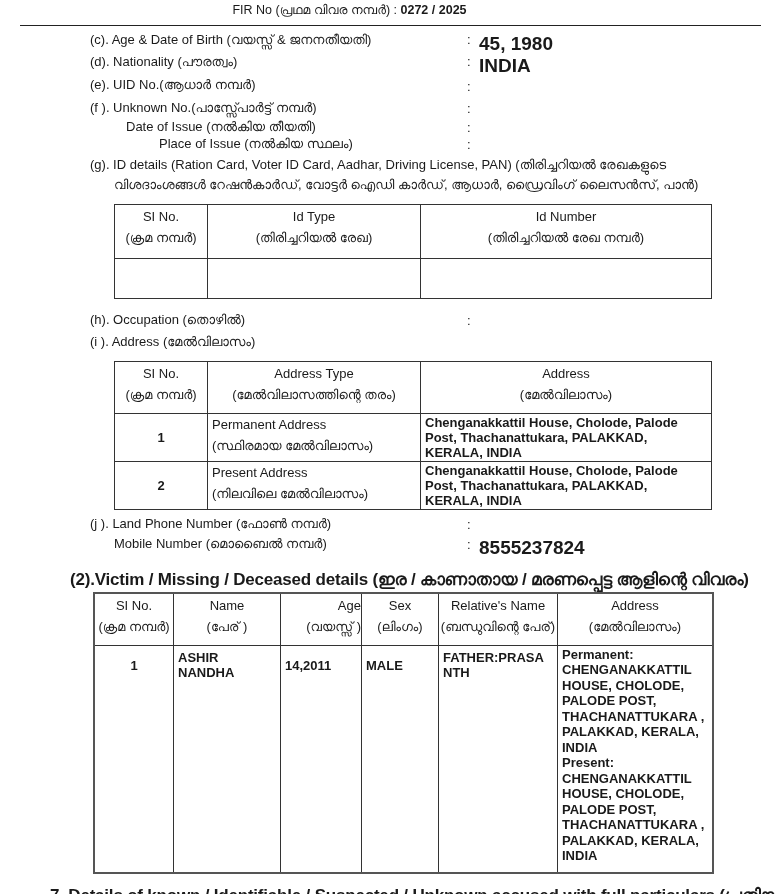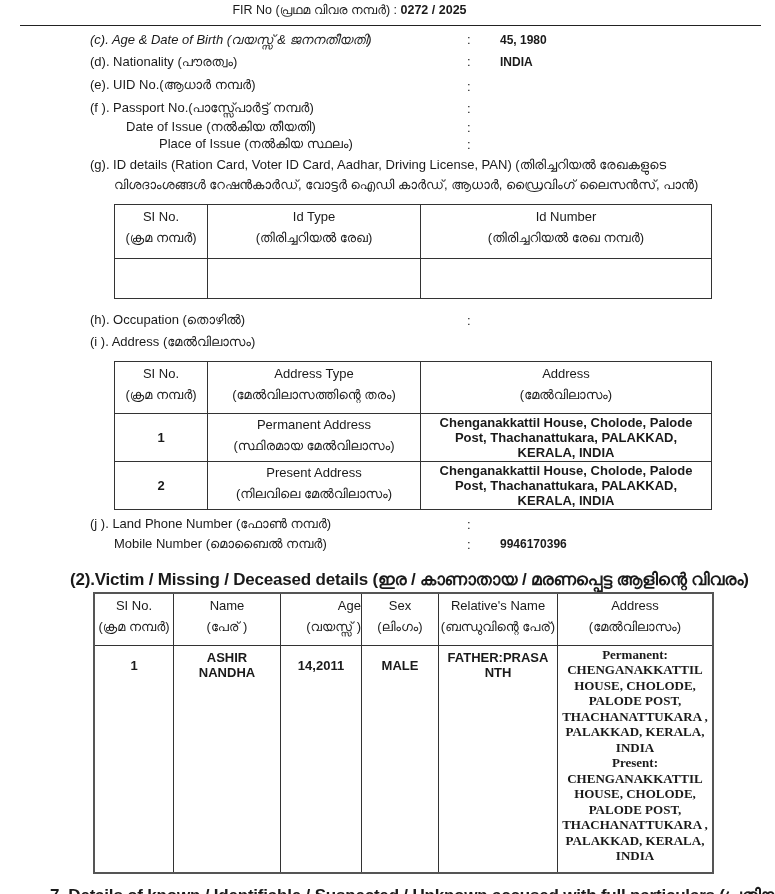--- a/index.html
+++ b/index.html
@@ -7,51 +7,51 @@
     width: 775px; height: 894px; overflow: hidden; position: relative;
     font-family: "Liberation Sans", "DejaVu Sans", sans-serif;
     color: #1a1a1a; font-size: 13px;
   }
   .abs { position: absolute; white-space: nowrap; }
   .hdr { left: 0; width: 699px; top: 3px; text-align: center; font-size: 12.5px; }
   .hdr b { font-weight: bold; }
   .rule { position: absolute; left: 20px; width: 741px; top: 25px; height: 0; border-top: 1.5px solid #222; }
   .field { font-size: 13px; }
   .colon { font-size: 13px; }
-  .val { font-weight: bold; font-size: 12px; margin-left: 21px; }
+  .val { font-weight: bold; font-size: 19px; }
   table { border-collapse: collapse; position: absolute; }
   td, th { border: 1px solid #333; font-weight: normal; vertical-align: top; padding: 0; }
   th { text-align: center; font-size: 13px; line-height: 21px; padding-top: 1px; }
-  .cell { padding: 1px 4px; text-align: center; }
+  .cell { padding: 1px 4px; }
   .b { font-weight: bold; }
   .center { text-align: center; }
   .sec2 { font-weight: bold; font-size: 17px; letter-spacing: -0.2px; }
   .tbl-outer { border: 2px solid #555; }
 </style>
 </head>
 <body>
 
 <div class="abs hdr">
   <span>FIR No (പ്രഥമ വിവര നമ്പർ) :</span>
   <b>0272 / 2025</b>
 </div>
 <div class="rule"></div>
 
-<div class="abs field" style="left:90px; top:32px;font-style:italic;">(c). Age &amp; Date of Birth (വയസ്സ് &amp; ജനനതീയതി)</div>
+<div class="abs field" style="left:90px; top:32px;">(c). Age &amp; Date of Birth (വയസ്സ് &amp; ജനനതീയതി)</div>
 <div class="abs colon" style="left:467px; top:32px;">:</div>
 <div class="abs val" style="left:479px; top:33px;">45, 1980</div>
 
 <div class="abs field" style="left:90px; top:54px;">(d). Nationality (പൗരത്വം)</div>
 <div class="abs colon" style="left:467px; top:54px;">:</div>
 <div class="abs val" style="left:479px; top:55px;">INDIA</div>
 
 <div class="abs field" style="left:90px; top:77px;">(e). UID No.(ആധാർ നമ്പർ)</div>
 <div class="abs colon" style="left:467px; top:79px;">:</div>
 
-<div class="abs field" style="left:90px; top:100px;">(f ). Passport No.(പാസ്സ്പോർട്ട് നമ്പർ)</div>
+<div class="abs field" style="left:90px; top:100px;">(f ). Unknown No.(പാസ്സ്പോർട്ട് നമ്പർ)</div>
 <div class="abs colon" style="left:467px; top:101px;">:</div>
 
 <div class="abs field" style="left:126px; top:119px;">Date of Issue (നൽകിയ തീയതി)</div>
 <div class="abs colon" style="left:467px; top:120px;">:</div>
 
 <div class="abs field" style="left:126px; top:136px;margin-left:33px;">Place of Issue (നൽകിയ സ്ഥലം)</div>
 <div class="abs colon" style="left:467px; top:137px;">:</div>
 
 <div class="abs field" style="left:90px; top:157px;">(g). ID details (Ration Card, Voter ID Card, Aadhar, Driving License, PAN) (തിരിച്ചറിയൽ രേഖകളുടെ</div>
 <div class="abs field" style="left:114px; top:177px;">വിശദാംശങ്ങൾ റേഷൻകാർഡ്, വോട്ടർ ഐഡി കാർഡ്, ആധാർ, ഡ്രൈവിംഗ് ലൈസൻസ്, പാൻ)</div>
@@ -116,21 +116,21 @@
     </td>
     <td class="cell b" style="line-height:15px; white-space:normal; padding-top:1px;">Chenganakkattil House, Cholode, Palode Post, Thachanattukara, PALAKKAD, KERALA, INDIA</td>
   </tr>
 </tbody>
   </table>
 
 <div class="abs field" style="left:90px; top:516px;">(j ). Land Phone Number (ഫോൺ നമ്പർ)</div>
 <div class="abs colon" style="left:467px; top:517px;">:</div>
 <div class="abs field" style="left:114px; top:536px;">Mobile Number (മൊബൈൽ നമ്പർ)</div>
 <div class="abs colon" style="left:467px; top:537px;">:</div>
-<div class="abs val" style="left:479px; top:537px;">9946170396</div>
+<div class="abs val" style="left:479px; top:537px;">8555237824</div>
 
 <div class="abs sec2" style="left:70px; top:570px;">(2).Victim / Missing / Deceased details (ഇര / കാണാതായ / മരണപ്പെട്ട ആളിന്റെ വിവരം)</div>
 
 <table class="tbl-outer" style="left:93px; top:592px; width:621px;">
   <tbody>
       <tr style="height:52px;">
     <th style="width:78px;">
       <div>SI No.</div>
       <div>(ക്രമ നമ്പർ)</div>
     </th>
@@ -154,21 +154,21 @@
       <div>Address</div>
       <div>(മേൽവിലാസം)</div>
     </th>
   </tr>
   <tr style="height:228px;">
     <td class="b center" style="padding-top:12px;">1</td>
     <td class="cell b" style="line-height:15px; white-space:normal; padding-top:4px;">ASHIR NANDHA</td>
     <td class="cell b" style="padding-top:12px;">14,2011</td>
     <td class="cell b" style="padding-top:12px;">MALE</td>
     <td class="cell b" style="line-height:15px; white-space:normal; word-break:break-all; padding-top:4px;">FATHER:PRASA NTH</td>
-    <td class="cell b" style="line-height:15.5px; white-space:normal; padding-top:1px;font-family:Liberation Serif, serif;">
+    <td class="cell b" style="line-height:15.5px; white-space:normal; padding-top:1px;">
       <div>Permanent: CHENGANAKKATTIL HOUSE, CHOLODE, PALODE POST, THACHANATTUKARA , PALAKKAD, KERALA, INDIA</div>
       <div>Present: CHENGANAKKATTIL HOUSE, CHOLODE, PALODE POST, THACHANATTUKARA , PALAKKAD, KERALA, INDIA</div>
     </td>
   </tr>
 </tbody>
   </table>
 
 <div class="abs sec2" style="left:50px; top:886px;">7. Details of known / Identifiable / Suspected / Unknown accused with full particulars (പ്രതിയുടെ വിവരം)</div>
 
 </body></html>

